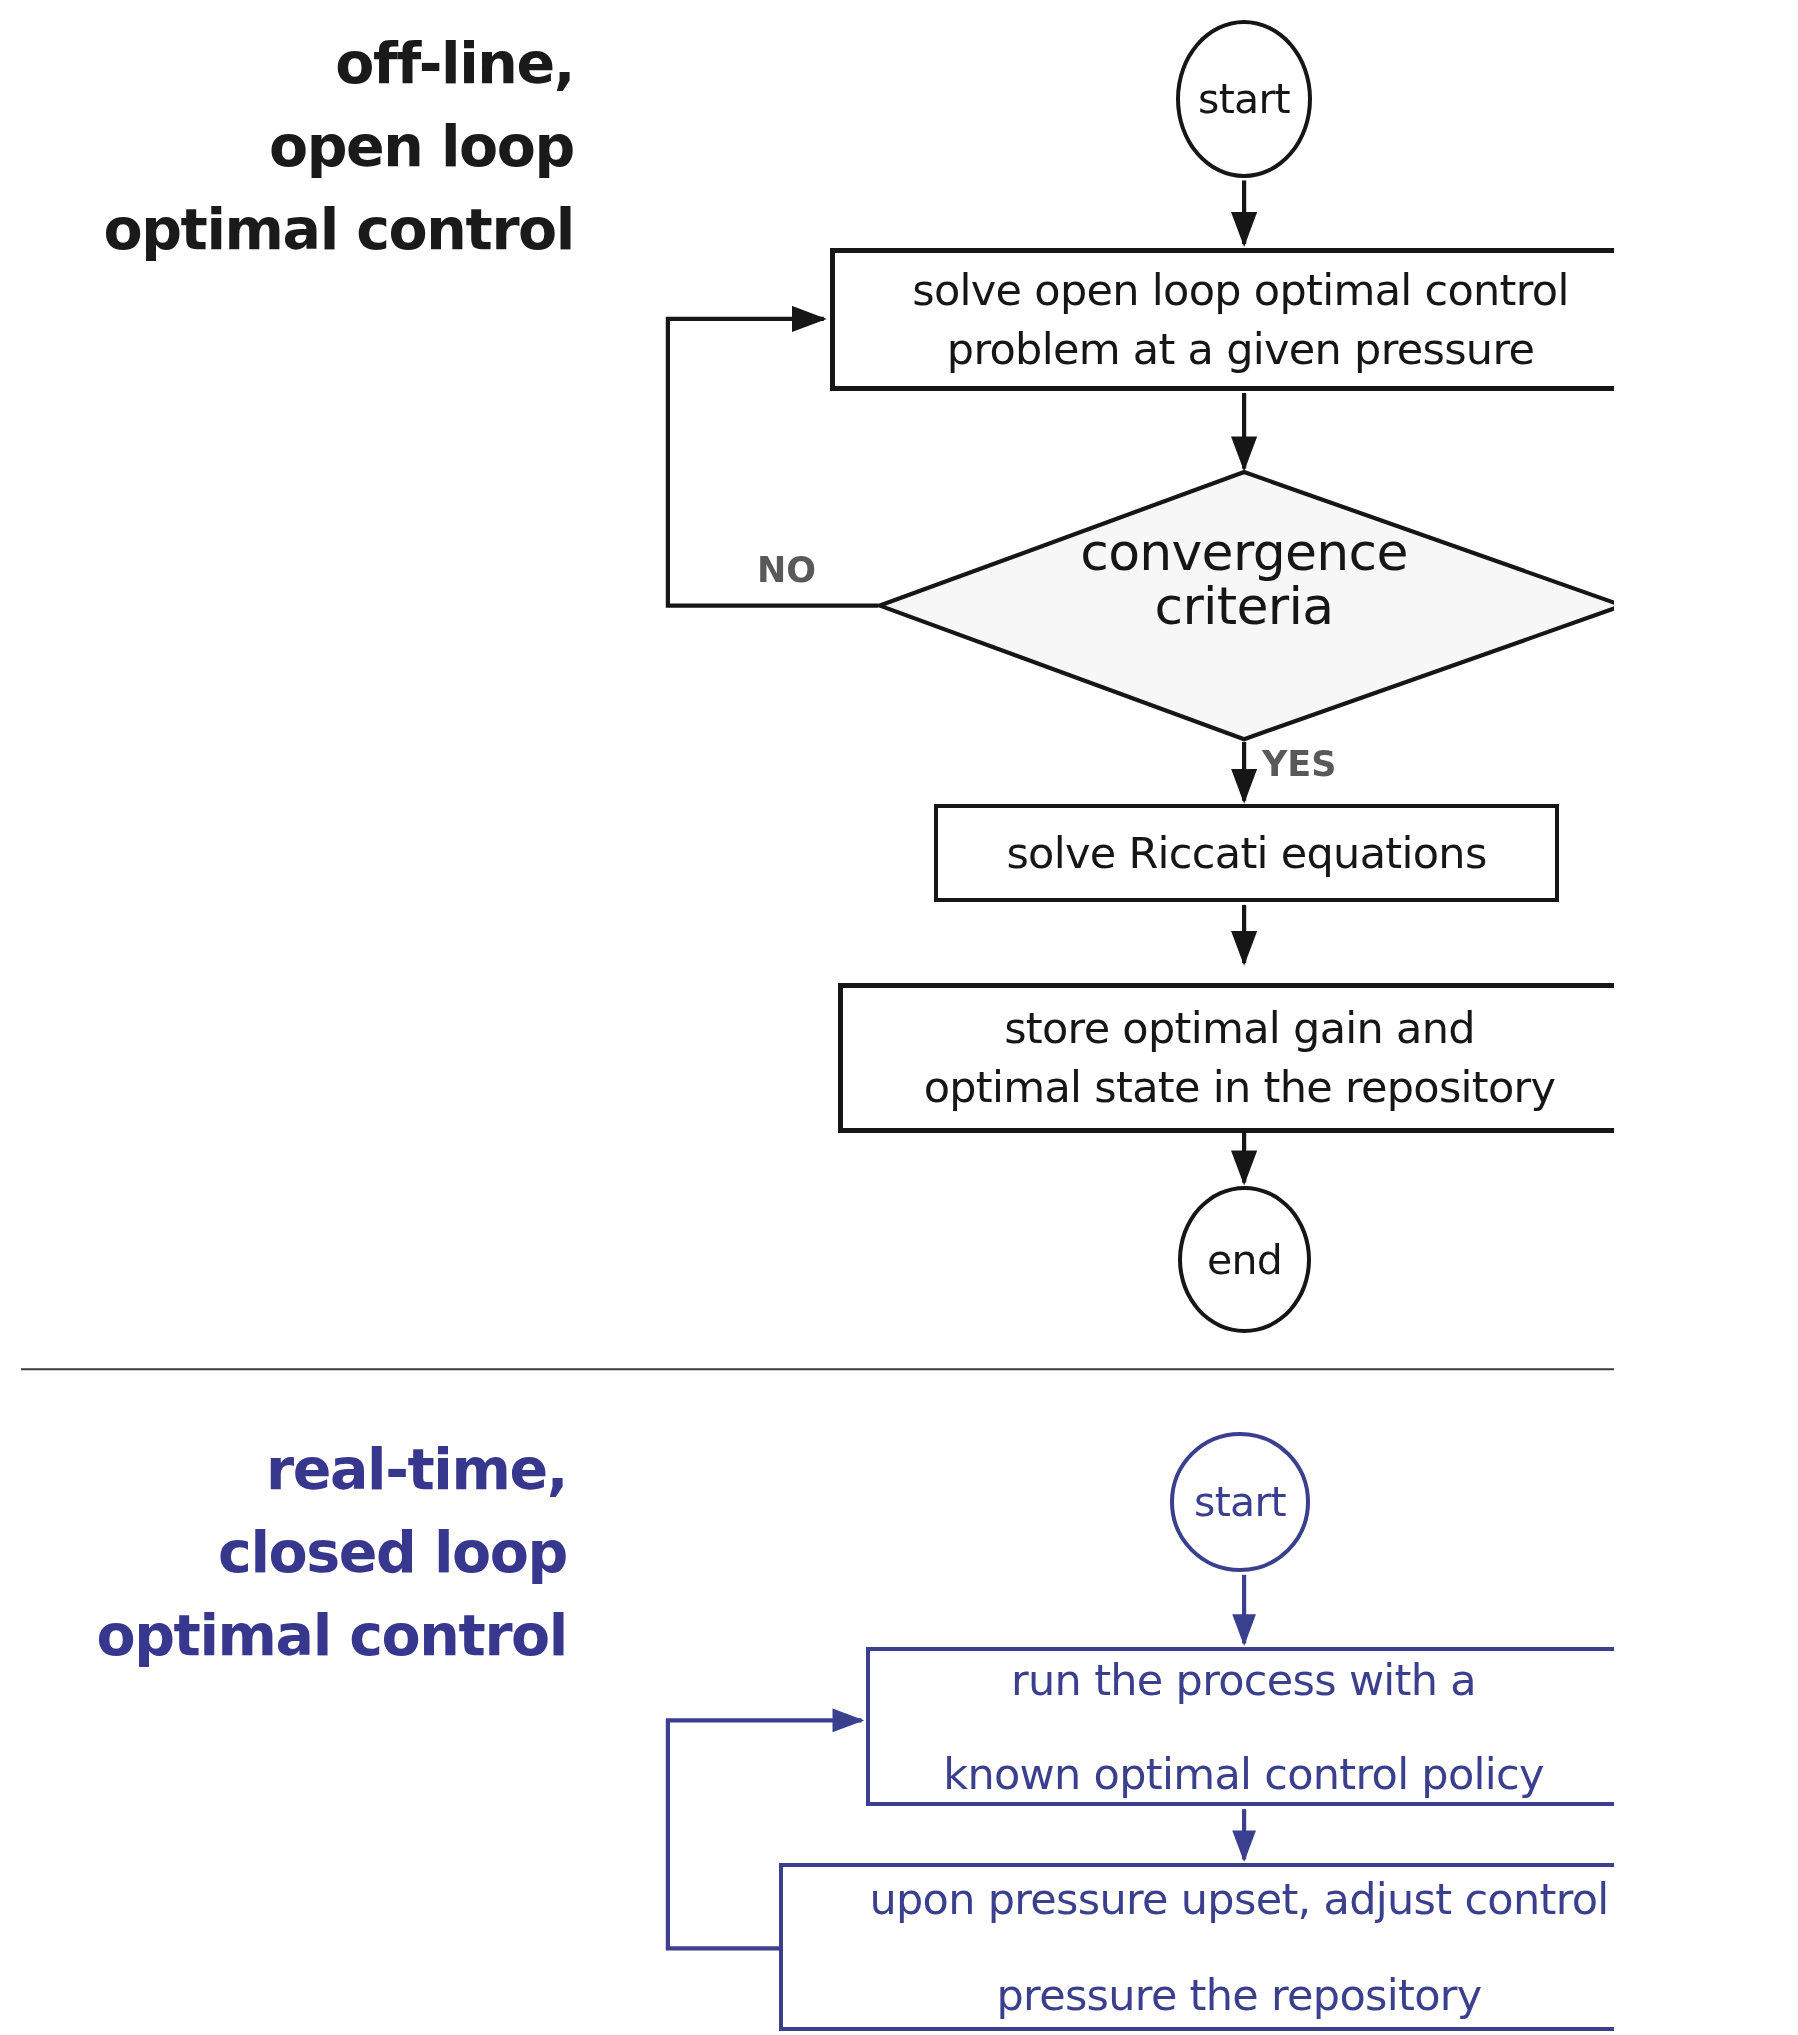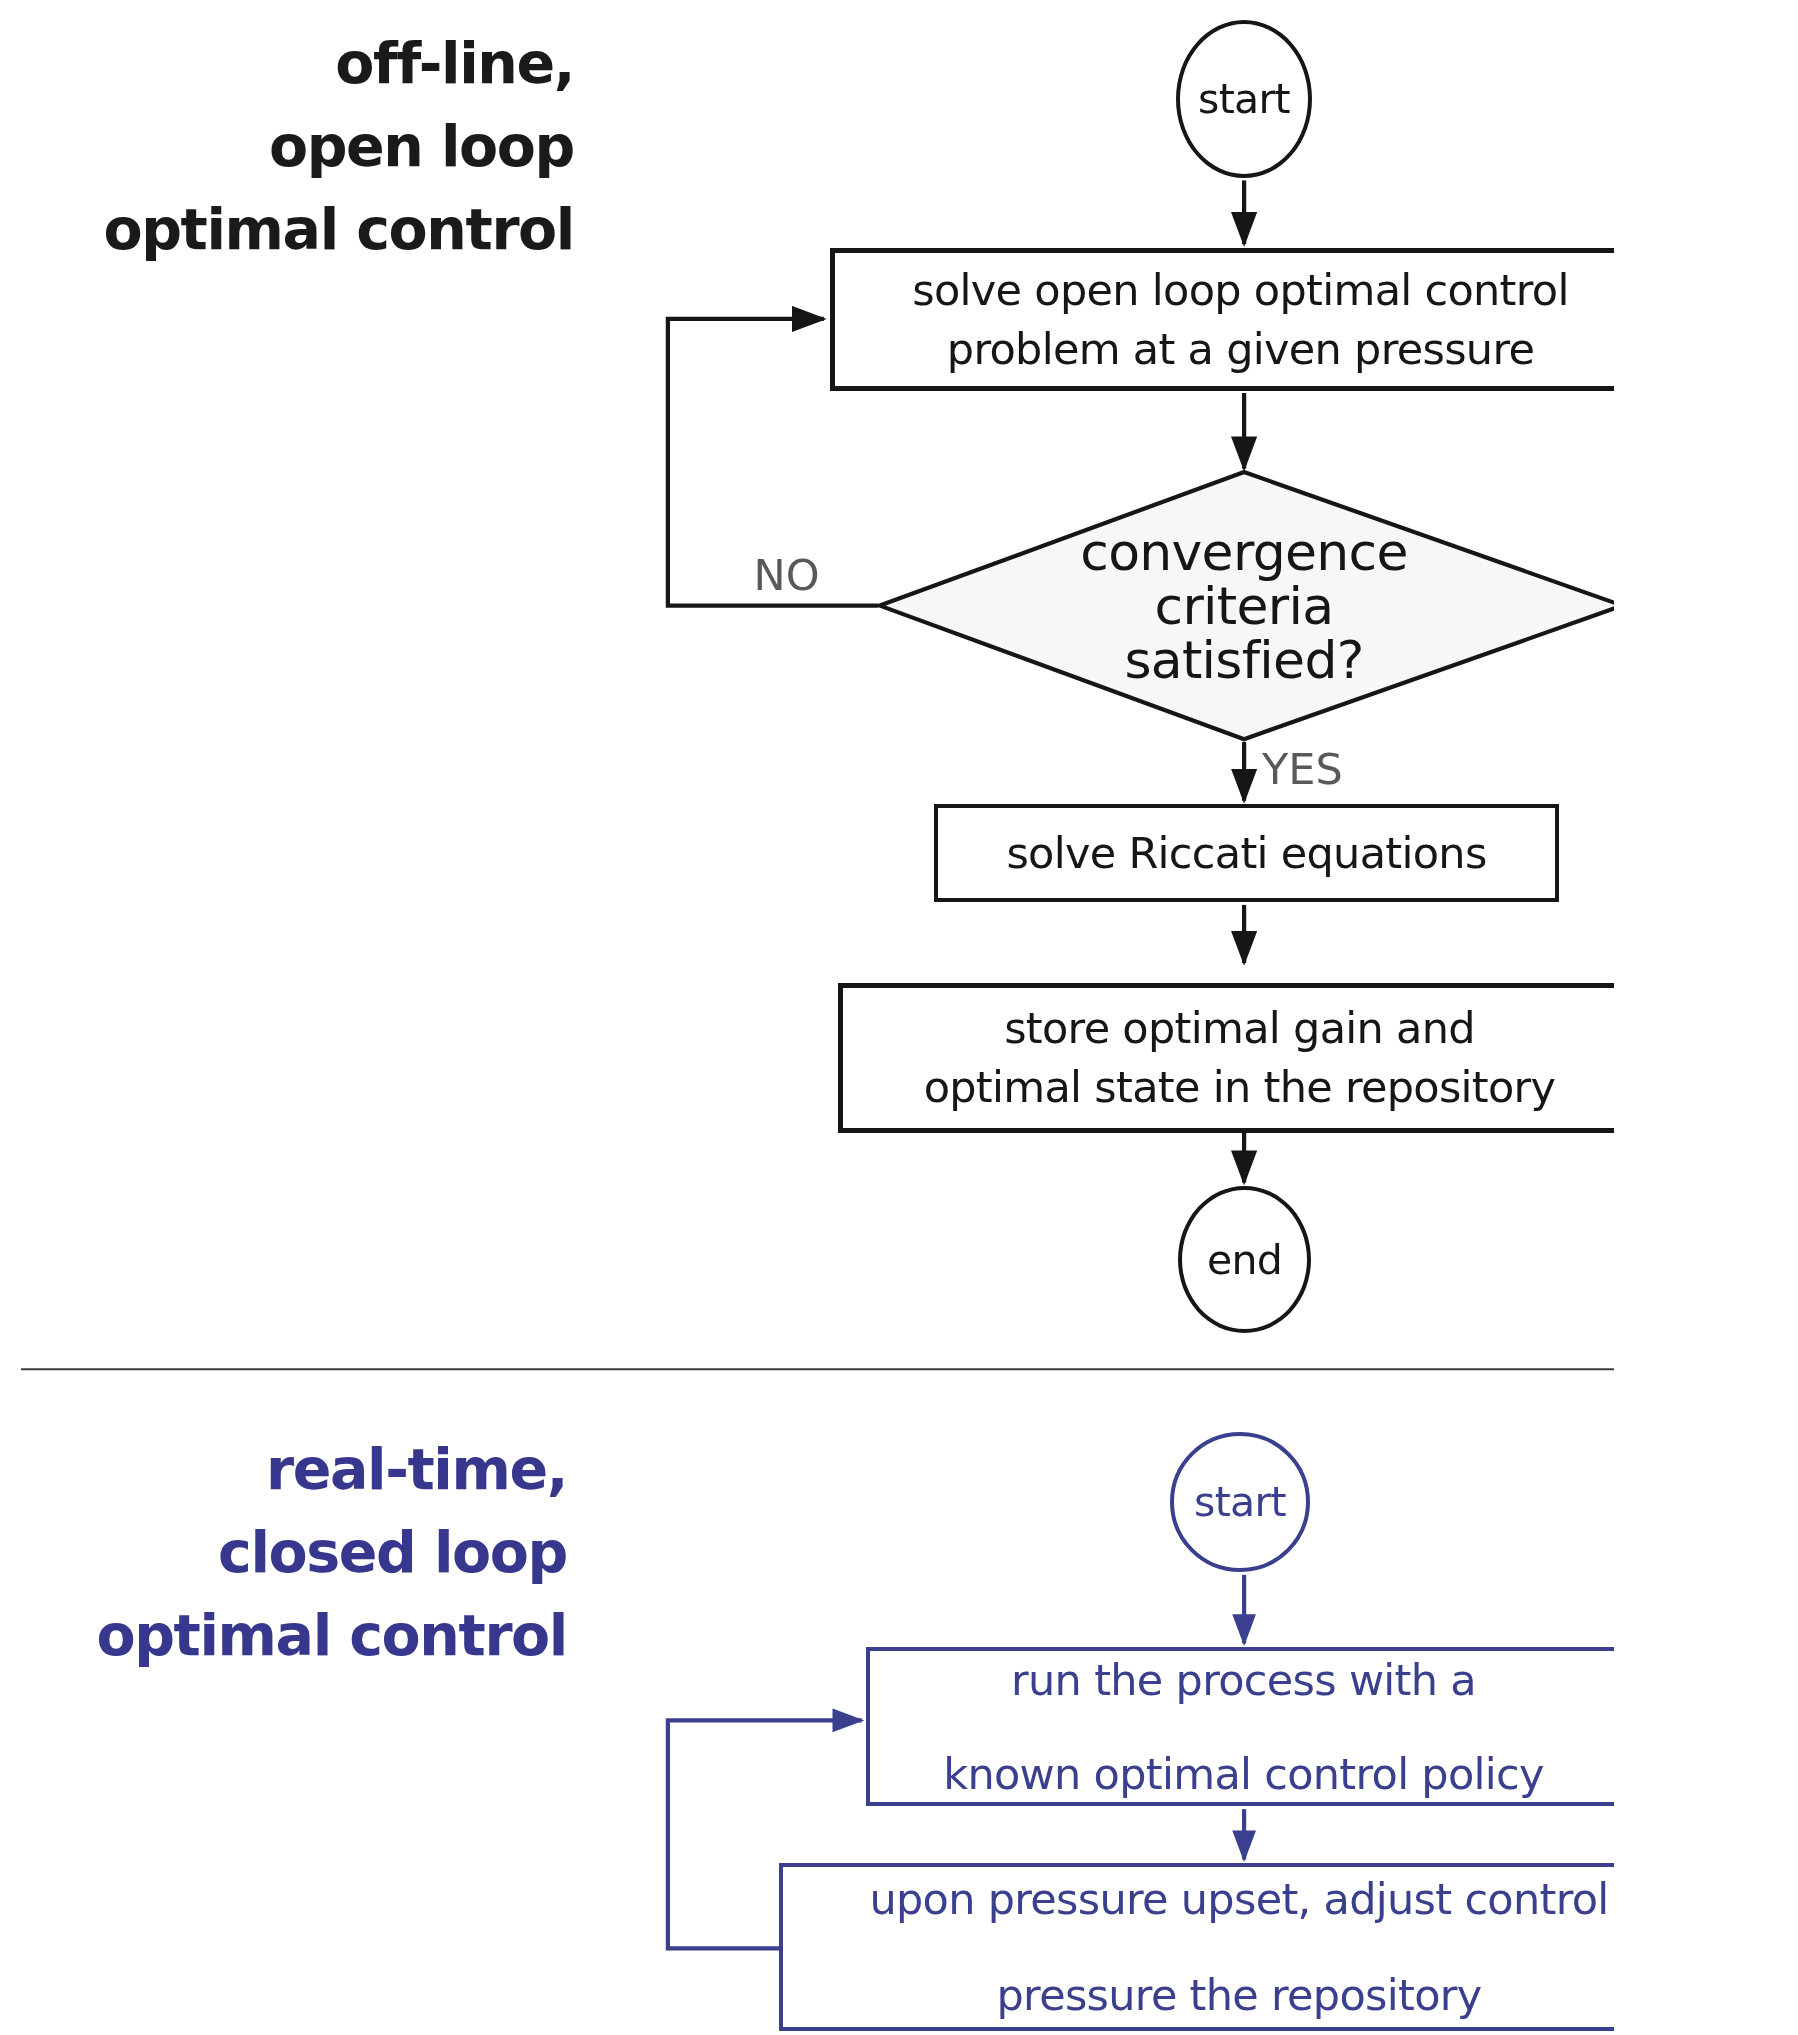--- a/index.html
+++ b/index.html
@@ -65,23 +65,24 @@
   .diamond-label{
     text-align:center;
     font-size:52px;
     line-height:54px;
     color:var(--ink);
     letter-spacing:-0.7px;
   }
   .diamond-label span{display:block;}
 
   .branch-label{
-    font-size:43px;
+    font-size:35px;
     color:var(--gray);
     letter-spacing:0;
+    font-weight:bold;
   }
   .branch-label.center{text-align:center;}
 </style>
 </head>
 <body>
 
 <div class="canvas">
 
   <svg class="wires" viewBox="0 0 2571 2910" xmlns="http://www.w3.org/2000/svg">
     <defs>
@@ -121,21 +122,20 @@
   <div class="abs proc k lh84" style="left:830px;top:248px;width:821px;height:143px;">
     <span>solve open loop optimal control</span>
     <span>problem at a given pressure</span>
   </div>
 
   <div class="abs branch-label center" style="left:713px;top:550px;width:147px;">NO</div>
 
   <div class="abs diamond-label" style="left:1069px;top:525px;width:350px;">
     <span>convergence</span>
     <span>criteria</span>
-    <span>satisfied?</span>
   </div>
 
   <div class="abs branch-label" style="left:1262px;top:744px;">YES</div>
 
   <div class="abs proc k2" style="left:934px;top:804px;width:625px;height:98px;">
     <span>solve Riccati equations</span>
   </div>
 
   <div class="abs proc k lh84" style="left:838px;top:967px;width:803px;height:150px;margin-top:16px;">
     <span>store optimal gain and</span>

